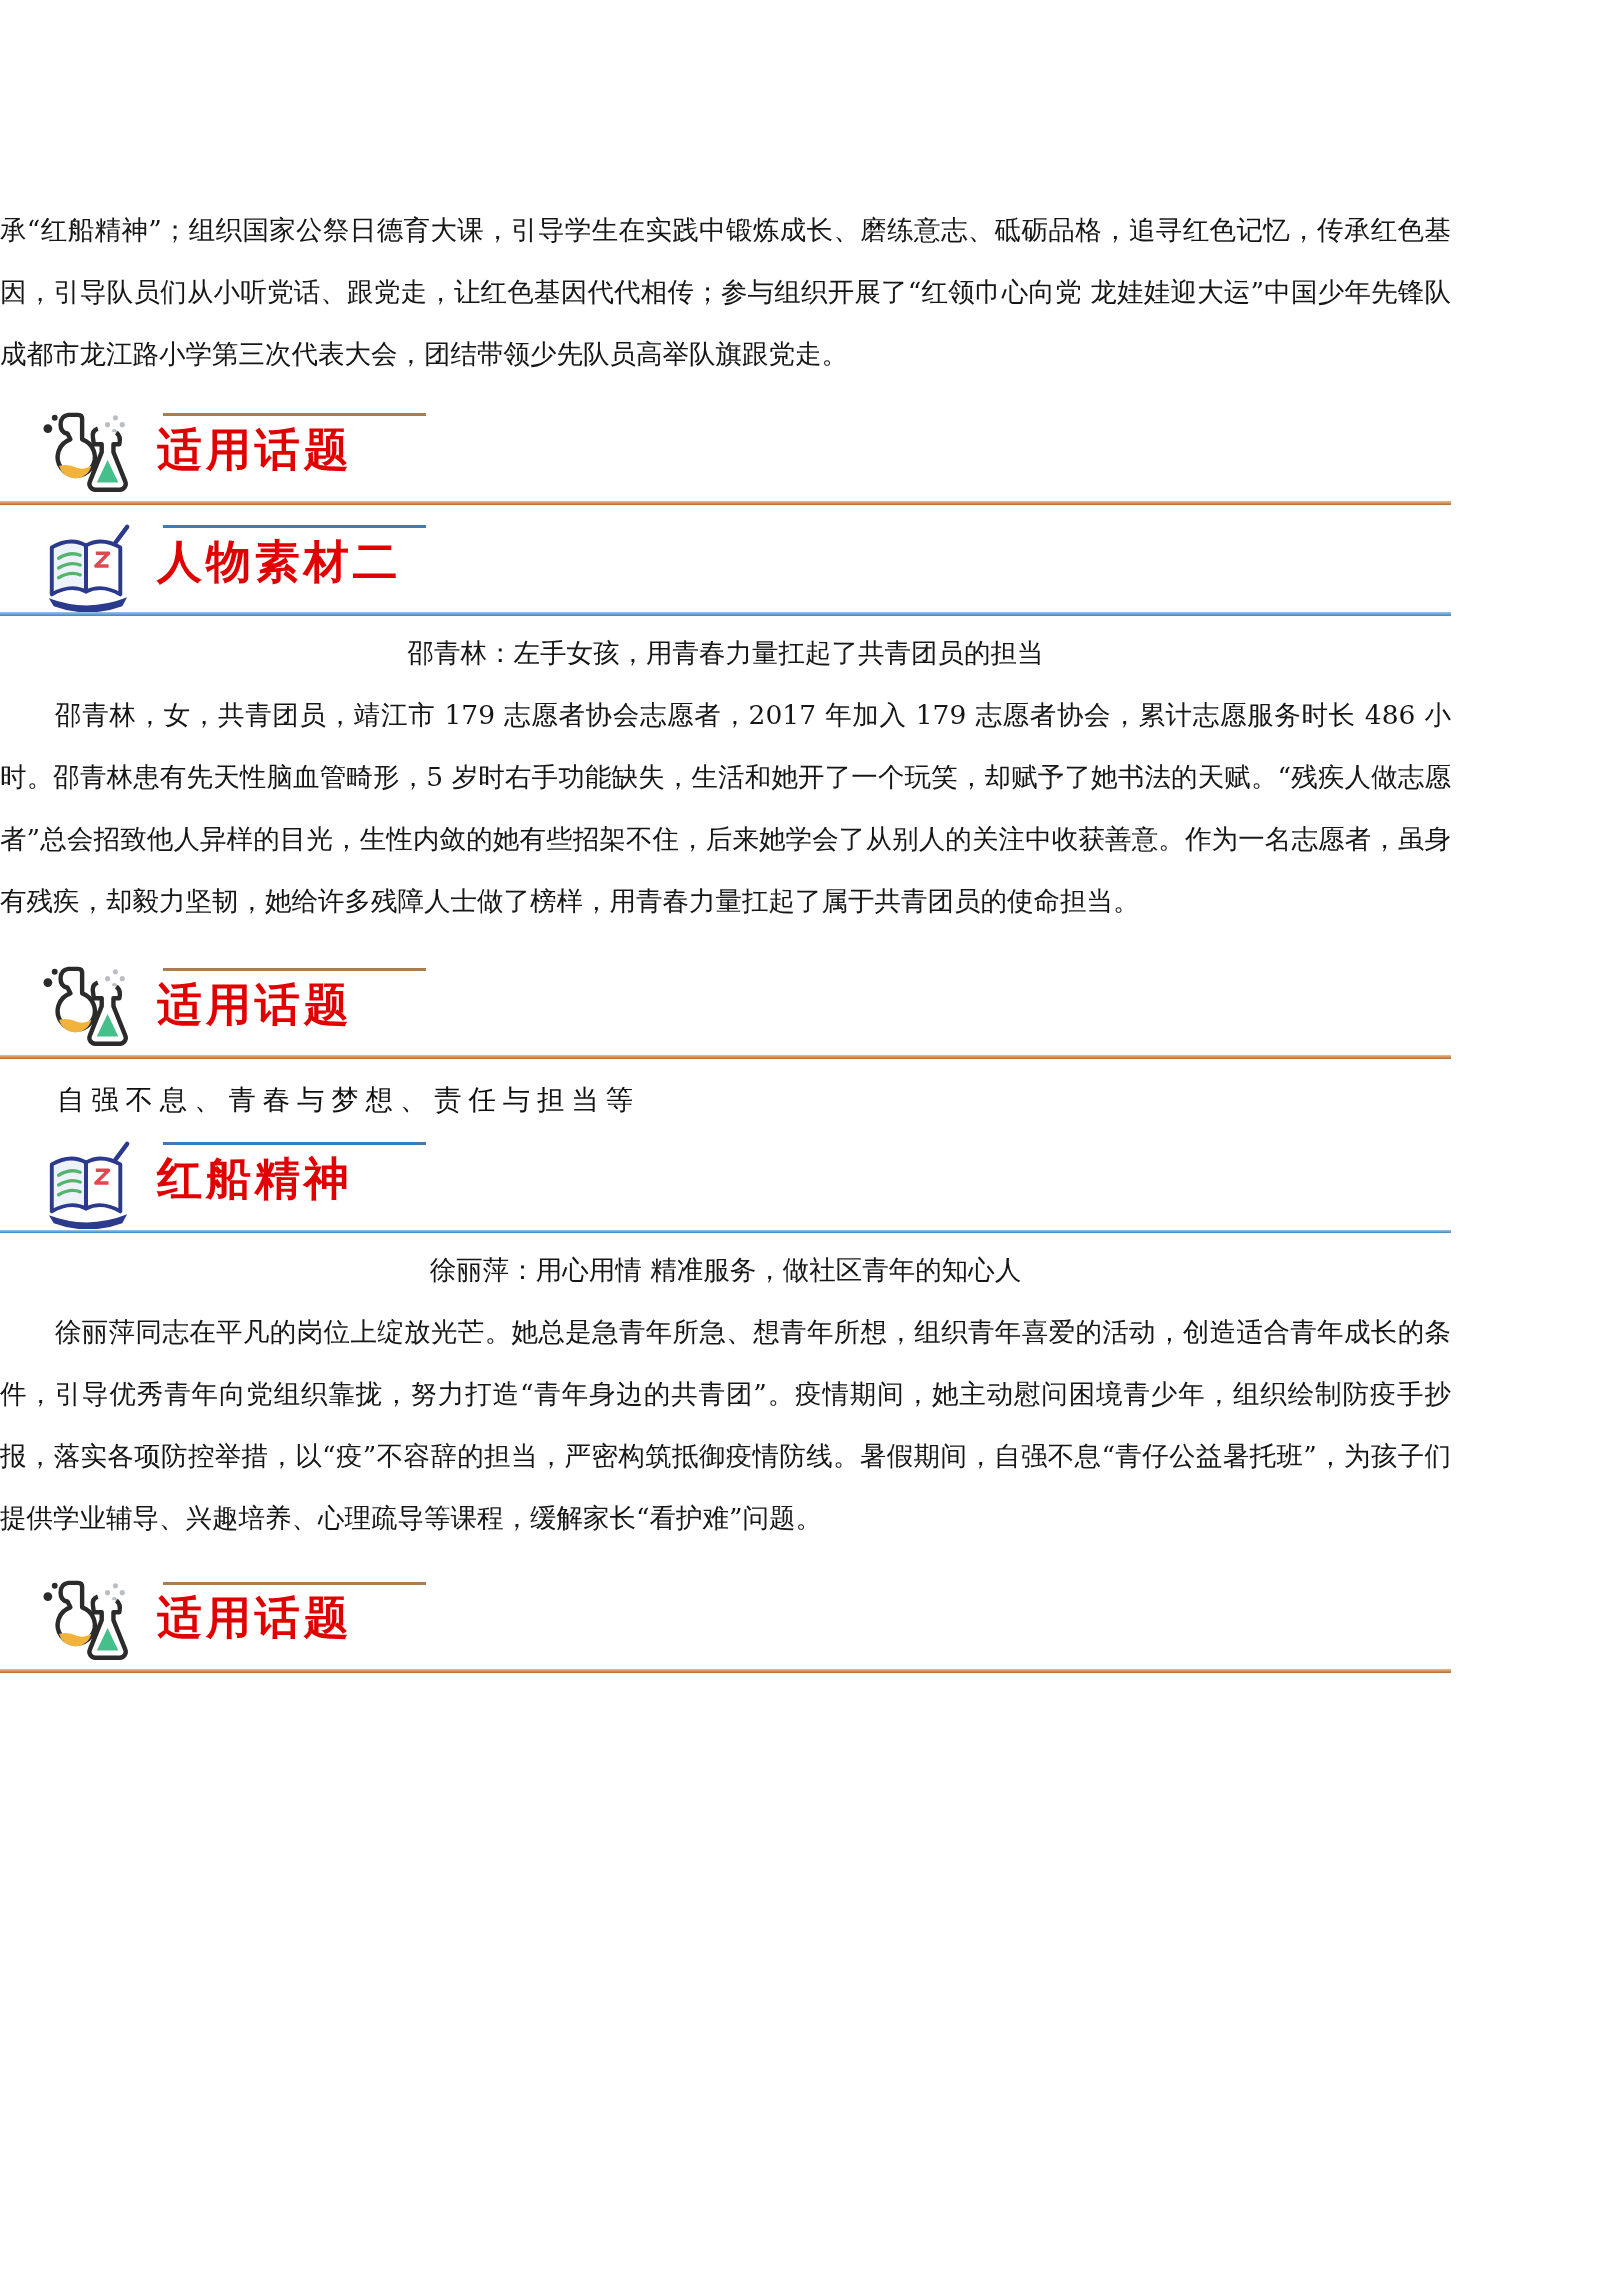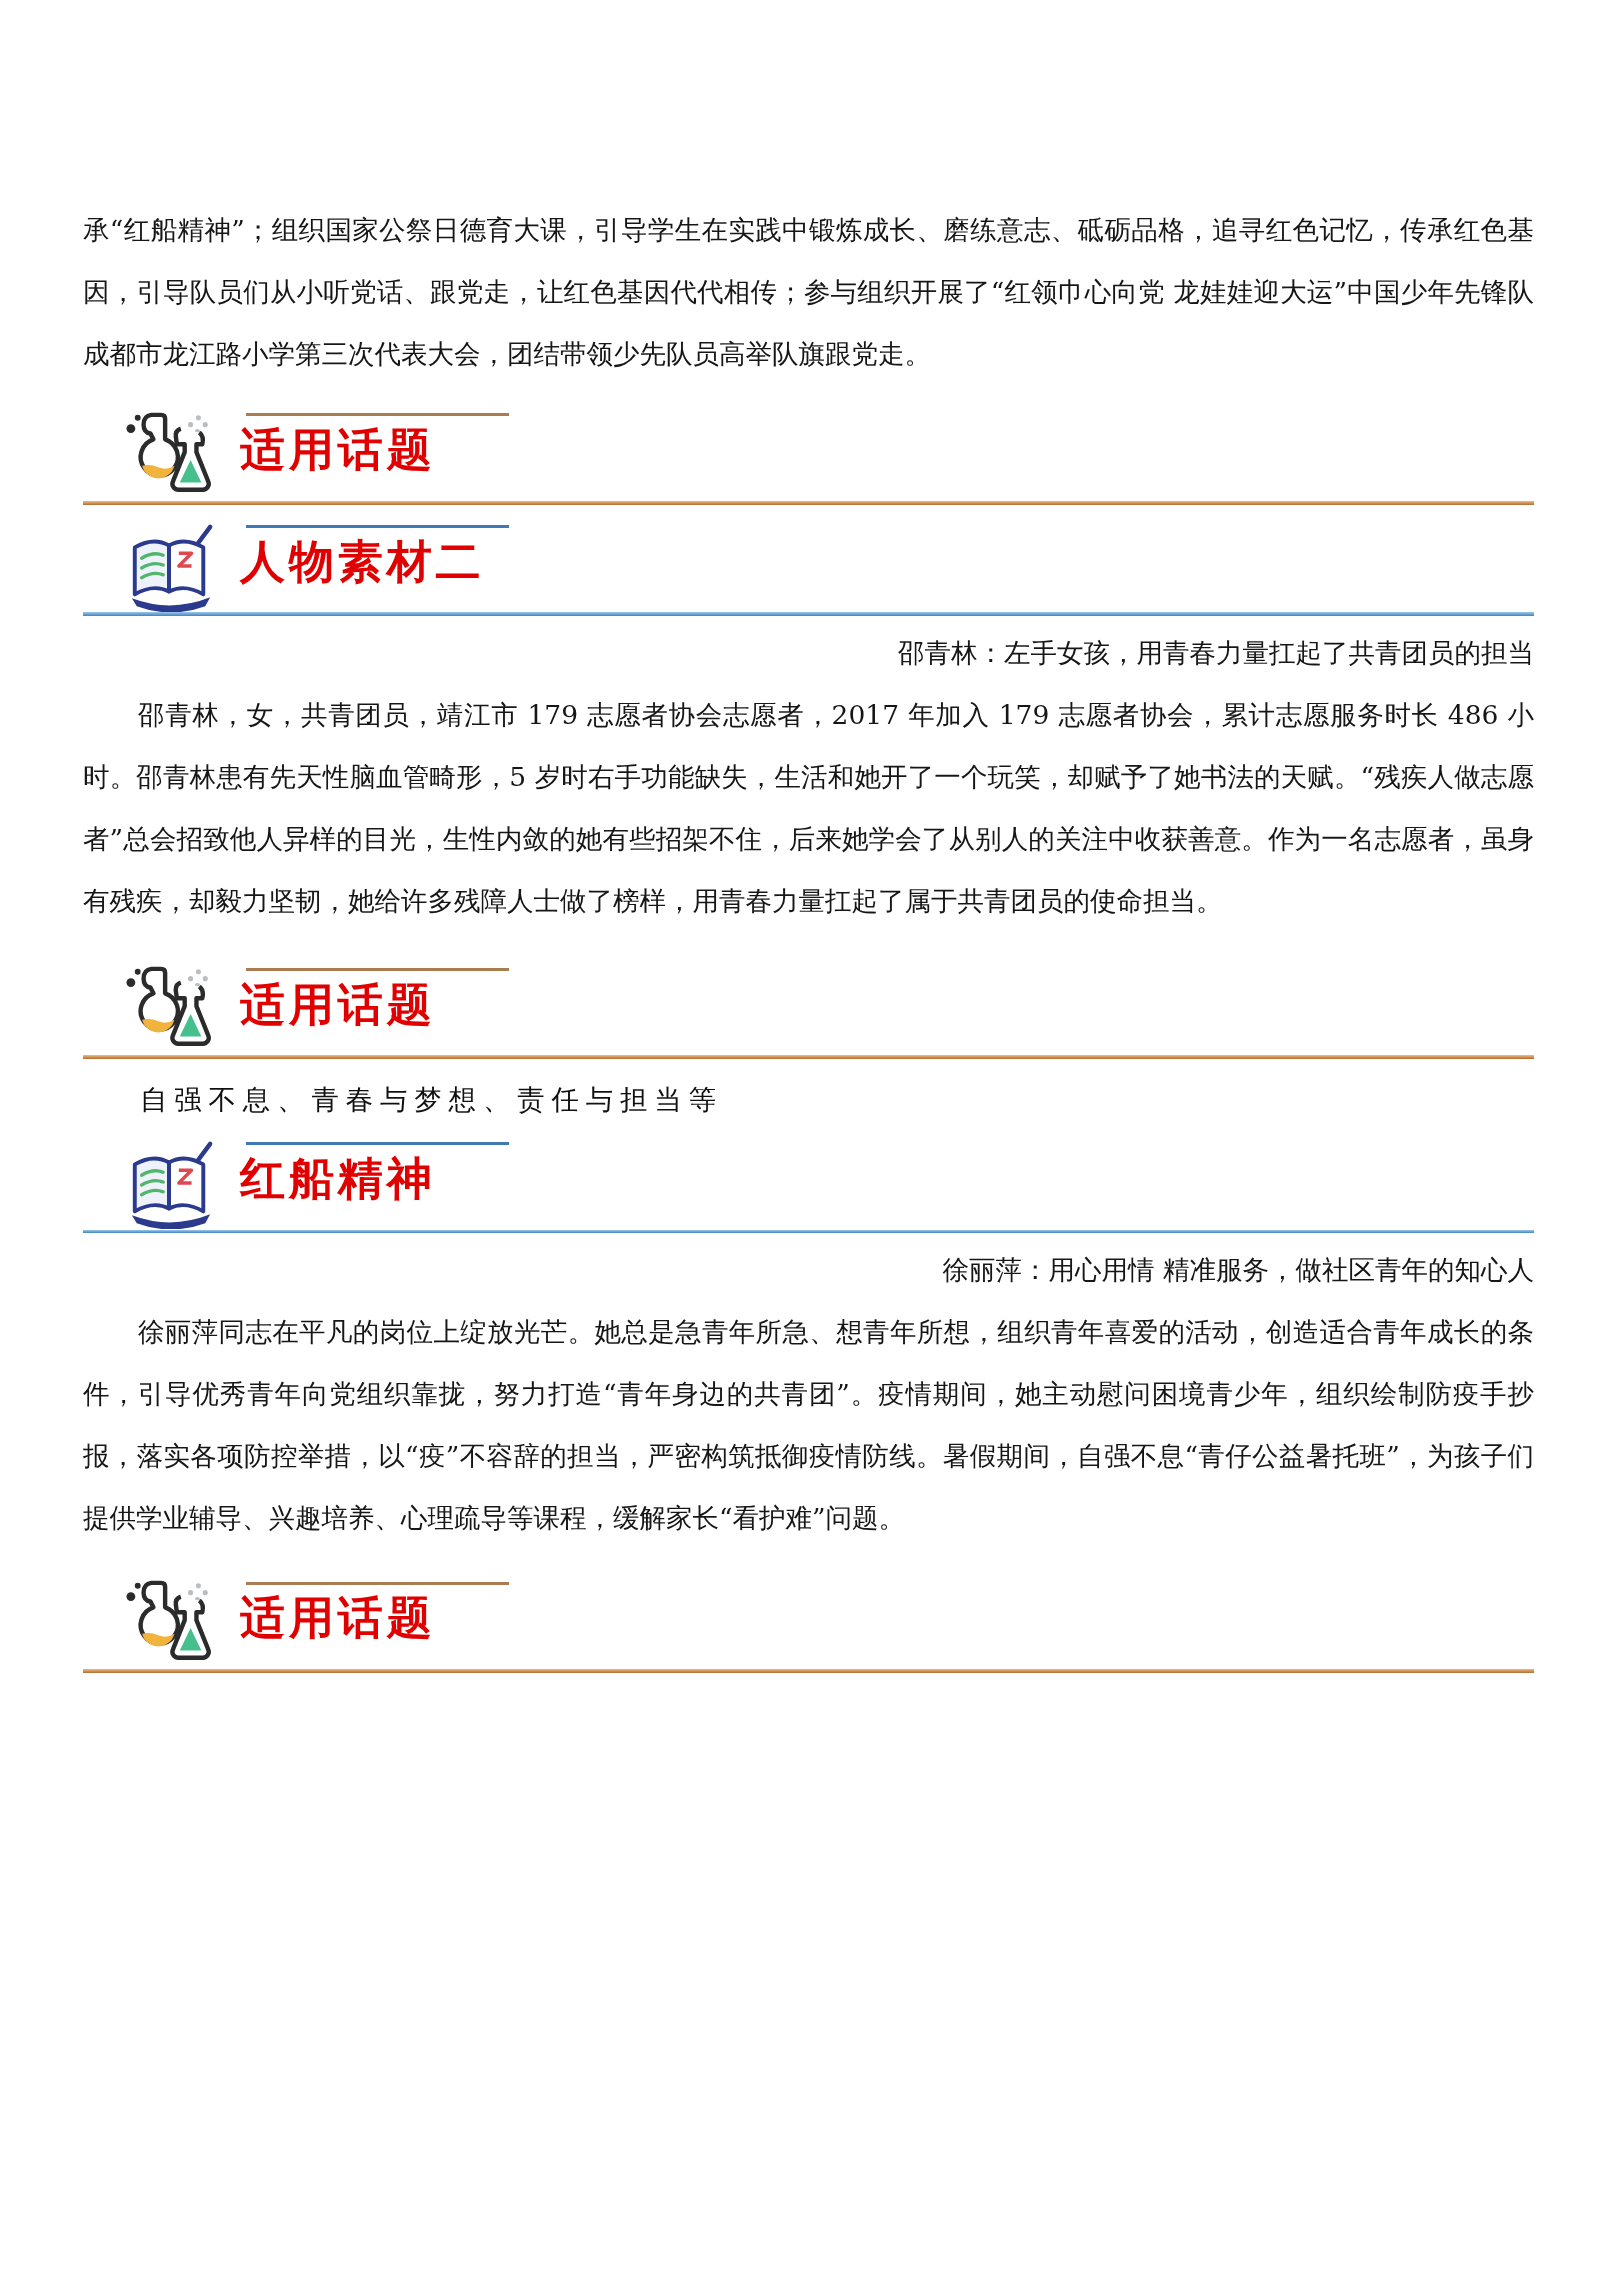--- a/index.html
+++ b/index.html
@@ -2,26 +2,26 @@
 <html><head>
 <meta charset="utf-8">
 <style>
   * { margin:0; padding:0; box-sizing:border-box; }
   html,body { background:#ffffff; }
   body {
     width:1621px; height:2294px; position:relative;
     font-family:"DejaVu Serif","Liberation Serif",serif;
     color:#161616; overflow:hidden;
   }
-  .page { width:1451px; margin-left:83px; padding-top:199px; }
+  .page { width:1451px; padding-top:199px; }
 
   .para { font-size:26.5px; line-height:62px; text-align:justify; text-align-last:left; }
   .para.indent { text-indent:55px; }
 
-  .ptitle { font-size:26.5px; line-height:62px; text-align:right; margin-top:5.9px; }
+  .ptitle { font-size:26.5px; line-height:62px; text-align:center; margin-top:5.9px; }
 
   .hand {
     font-size:27.4px; line-height:45px; padding-left:57px; letter-spacing:6.9px;
     font-family:"DejaVu Sans","Liberation Sans",sans-serif; color:#101010;
   }
 
   
   .sec { position:relative; height:98px; }
   .sec .bline { position:absolute; left:0; right:0; bottom:0; height:3.9px; }
   .sec .tline { position:absolute; left:163px; top:6.9px; width:263px; height:2.9px; }

